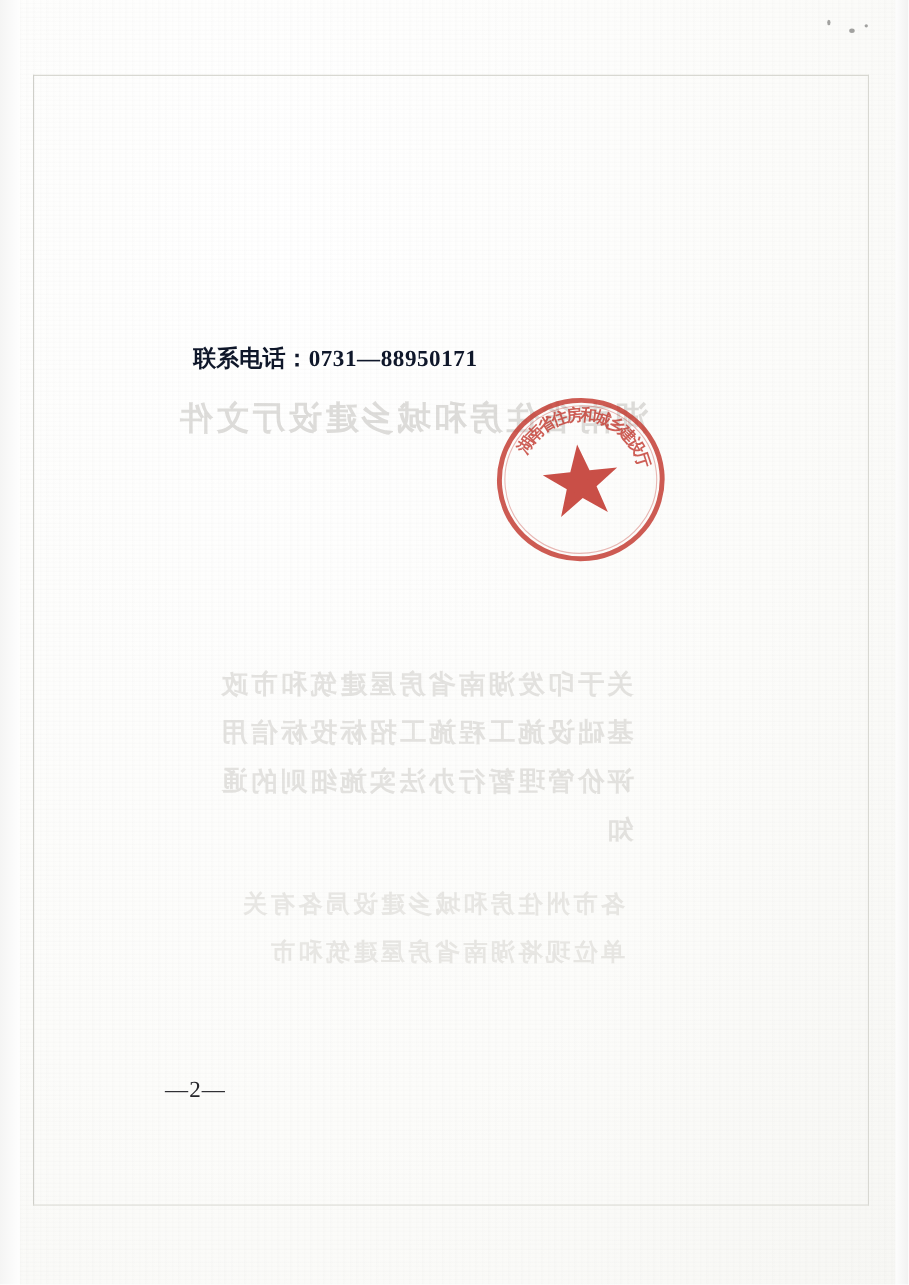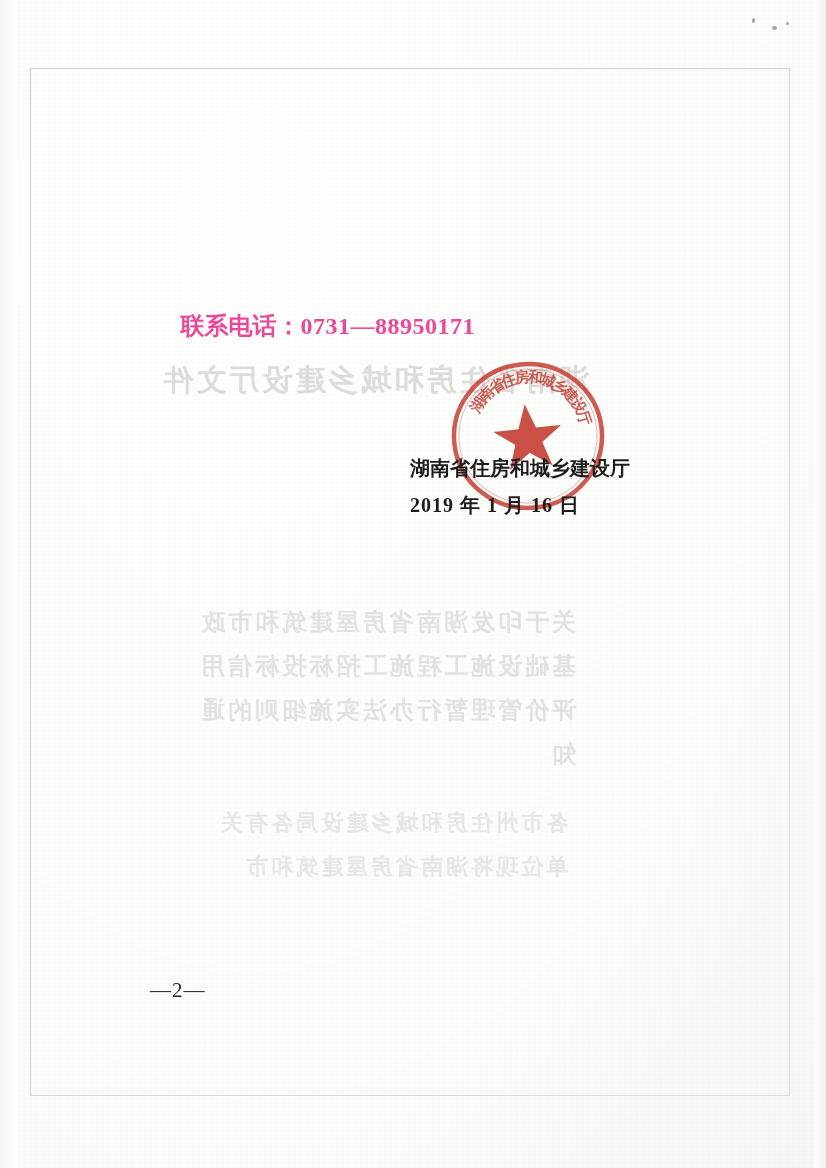--- a/index.html
+++ b/index.html
@@ -99,23 +99,23 @@
   }
   .body-text p {
     margin: 0;
     text-align: justify;
   }
   .phone-line {
     position: absolute;
     left: 142px;
     top: 308px;
     width: 560px;
-    font-size: 24px;
+    font-size: 21px;
     line-height: 36px;
-    color: #ec4899;
+    color: #0f172a;
     text-indent: 1.6em;
     font-family: "DejaVu Serif", "Liberation Serif", serif;
     font-weight: 600;
   }
   .phone-num {
     font-family: "Liberation Serif", serif;
     font-weight: 700;
     letter-spacing: 0.5px;
   }
   
@@ -237,22 +237,18 @@
           <text x="86" y="30" text-anchor="middle" transform="rotate(26 86 84)">城</text>
           <text x="86" y="30" text-anchor="middle" transform="rotate(39 86 84)">乡</text>
           <text x="86" y="30" text-anchor="middle" transform="rotate(52 86 84)">建</text>
           <text x="86" y="30" text-anchor="middle" transform="rotate(65 86 84)">设</text>
           <text x="86" y="30" text-anchor="middle" transform="rotate(78 86 84)">厅</text>
         </g>
       </g>
     </svg>
   </div>
 
-  <div class="signature">
-    <div>湖南省住房和城乡建设厅</div>
-    <div class="sig-date">2019 年 1 月 16 日</div>
-  </div>
 
   <div class="page-number">—2—</div>
 
   <div class="page-shadow-left"></div>
   <div class="page-shadow-right"></div>
 </div>
 
 </body></html>

